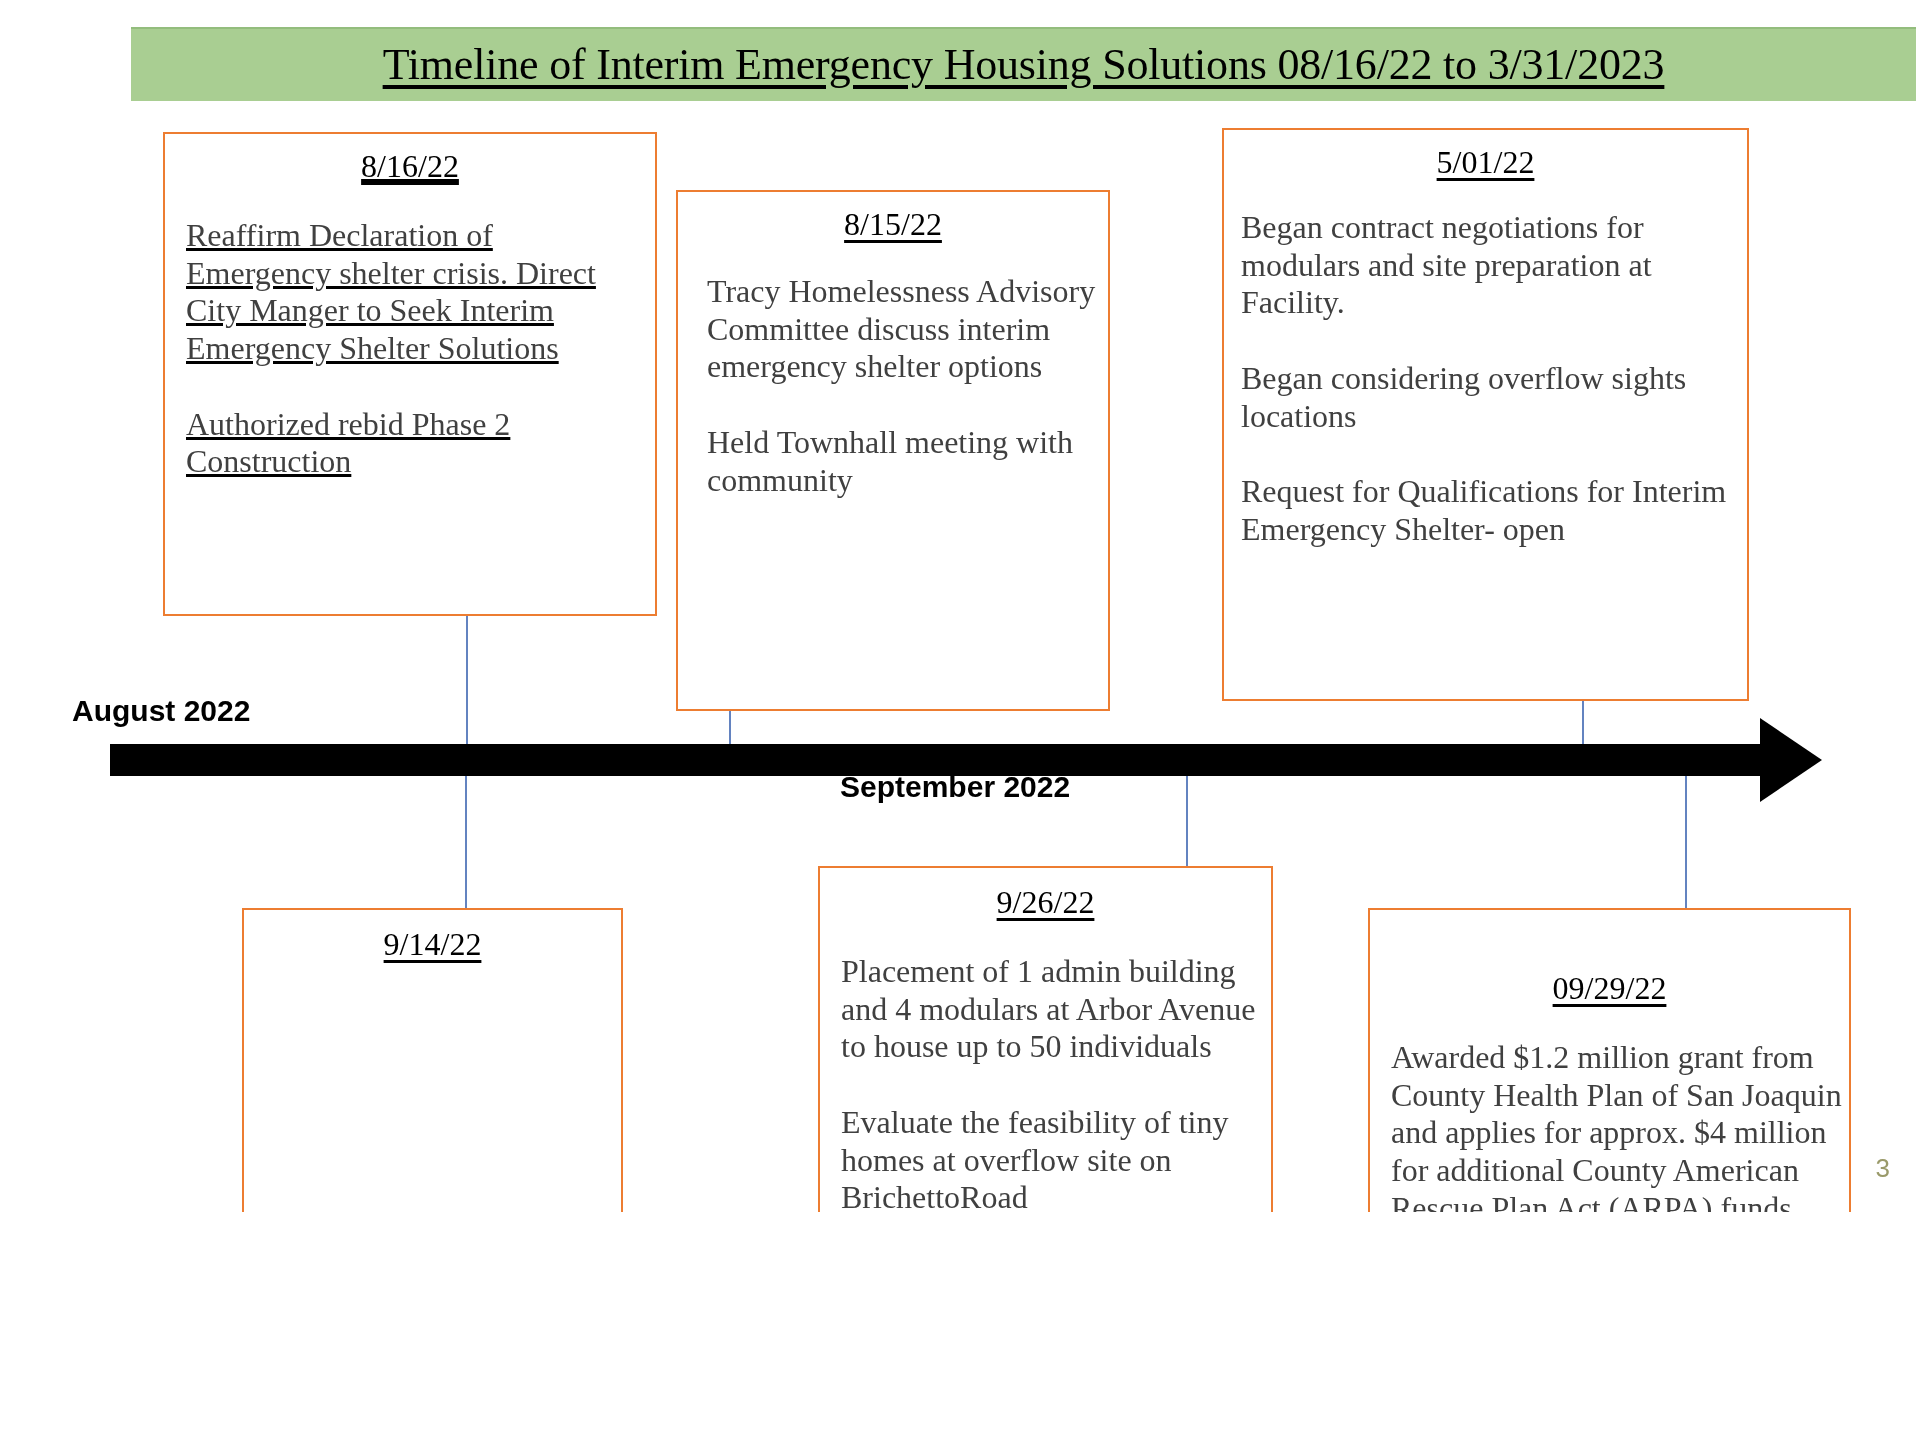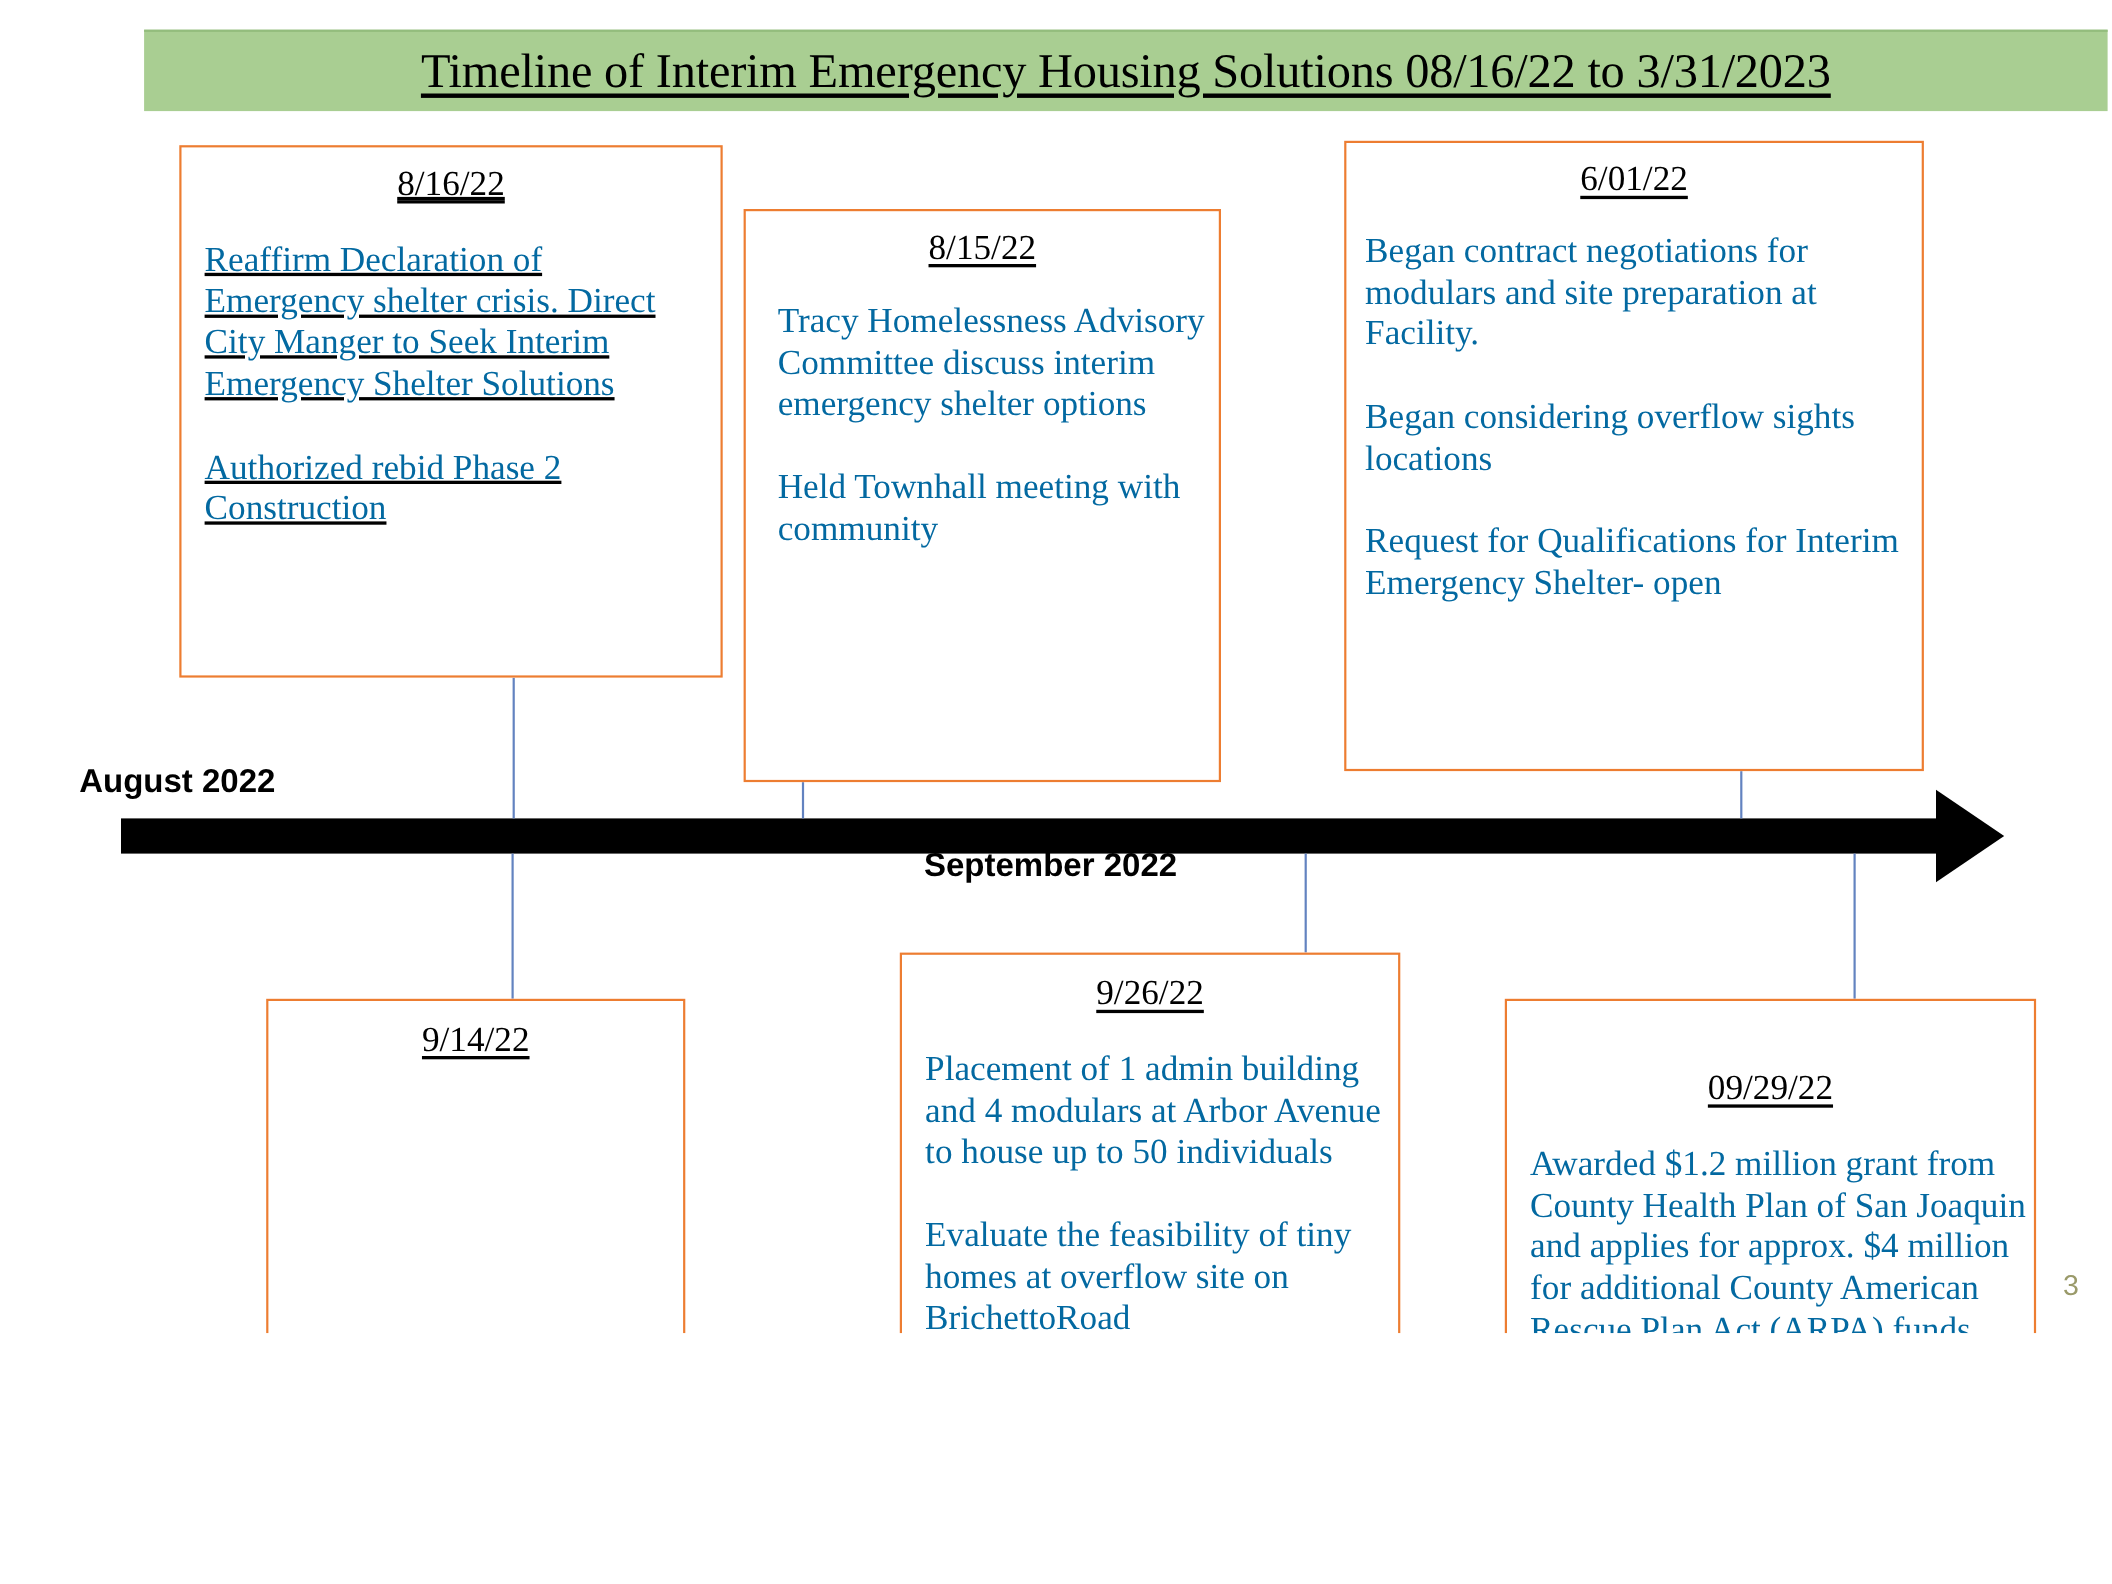--- a/index.html
+++ b/index.html
@@ -95,21 +95,21 @@
     font-size: 32px;
     color: #000000;
     text-decoration: underline;
     text-underline-offset: 5px;
     margin: 0;
     line-height: 1.15;
   }
   .event-body {
     font-family: "Liberation Serif", serif;
     font-size: 32px;
-    color: #0369a1;
+    color: #404040;
     line-height: 1.18;
     white-space: pre-line;
     text-align: left;
   }
 
   
   #box-0816 { left: 163px; top: 132px;  width: 494px; height: 484px; text-decoration: underline; }
   #box-0816 .event-date { padding-top: 14px; }
   #box-0816 .event-body { display:block; padding: 32px 10px 0 21px; }
 
@@ -181,21 +181,21 @@
   </div>
 
   <div class="event-box" id="box-0822">
     <span class="event-date">8/15/22</span>
     <span class="event-body">Tracy Homelessness Advisory Committee discuss interim emergency shelter options
 
 Held Townhall meeting with community</span>
   </div>
 
   <div class="event-box" id="box-0901">
-    <span class="event-date">6/01/22</span>
+    <span class="event-date">5/01/22</span>
     <span class="event-body">Began contract negotiations for modulars and site preparation at Facility.
 
 Began considering overflow sights locations
 
 Request for Qualifications for Interim Emergency Shelter- open</span>
   </div>
 
   <div class="event-box" id="box-0914">
     <span class="event-date">9/14/22</span>
   </div>

